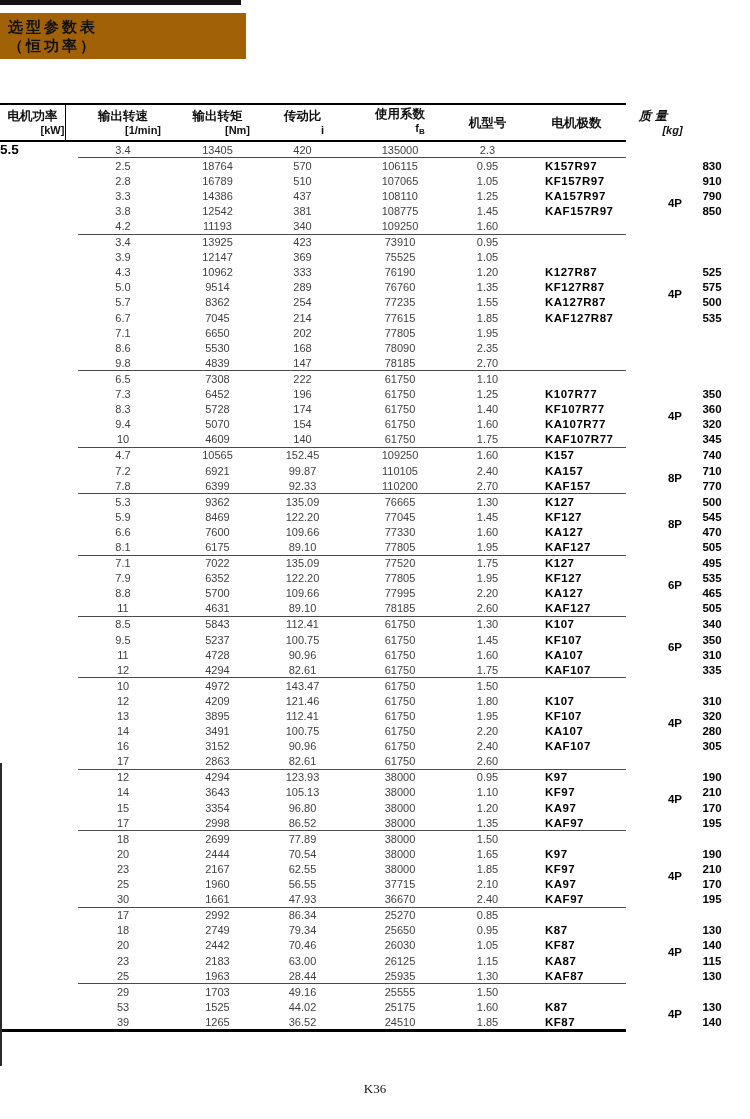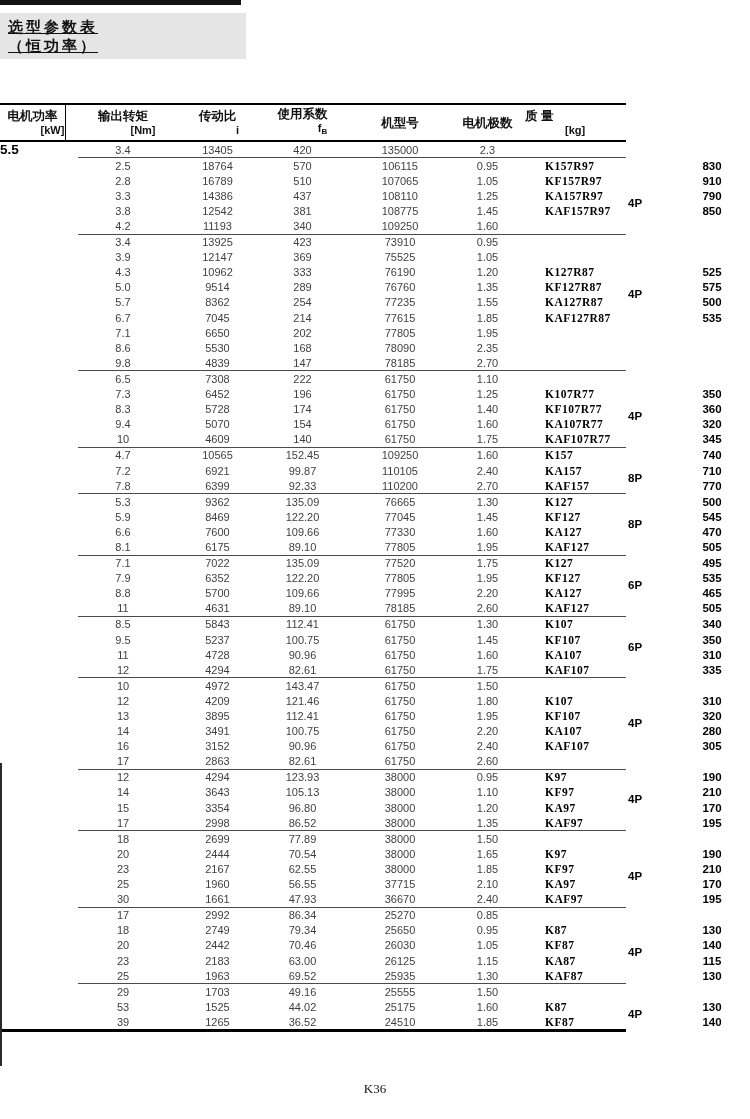--- a/index.html
+++ b/index.html
@@ -1,43 +1,43 @@
 <!DOCTYPE html>
 <html><head>
 <meta charset="utf-8">
 <style>
   html,body{margin:0;padding:0;background:#f4f4f4;}
   .sheet{position:relative;width:750px;height:1119px;background:#ffffff;overflow:hidden;
          font-family:"Liberation Sans",sans-serif;}
   
   .top-bar{position:absolute;left:0;top:0;width:241px;height:5px;background:#121212;}
-  .title-box{position:absolute;left:0;top:13px;width:246px;height:46px;background:#e5e5e5;
+  .title-box{position:absolute;left:0;top:13px;width:246px;height:46px;background:#a16207;
              box-sizing:border-box;padding:4px 0 0 8px;color:#111;font-weight:bold;
-             font-size:15px;line-height:19px;letter-spacing:3px;text-decoration:underline;}
+             font-size:15px;line-height:19px;letter-spacing:3px;}
   
   .table{position:absolute;left:0;top:103px;width:626px;}
   .thead{display:grid;grid-template-columns:66px 114px 75px 95px 100px 75px 103px 54px 68px;
          border-top:2.5px solid #000;border-bottom:2.5px solid #000;height:35px;}
   .th{display:flex;flex-direction:column;justify-content:center;text-align:center;
       font-weight:bold;font-size:12.5px;line-height:14px;color:#111;}
   .th .u{font-size:11px;font-weight:bold;margin-left:40px;}
   .th.first{border-right:1.5px solid #000;}
-  .th.last{align-items:flex-start;padding-right:4px;box-sizing:border-box;}
+  .th.last{align-items:center;padding-right:4px;box-sizing:border-box;font-style:italic;}
   .th.last .u{padding-right:1px;}
   sub.fsub{font-size:8px;vertical-align:-2px;}
   .tbody{position:relative;}
   .group{position:relative;}
   .sep{height:1px;background:#4a4a4a;margin-left:78px;}
   .row{display:grid;grid-template-columns:66px 114px 75px 95px 100px 75px 103px 54px 68px;
        height:15.1px;align-items:center;}
   .cell{text-align:center;font-size:11px;color:#3f3f3f;white-space:nowrap;}
   .cell.model{text-align:left;padding-left:20px;font-weight:bold;font-size:11.5px;color:#000;
-              letter-spacing:.5px;font-family:Liberation Serif, serif;}
+              letter-spacing:.5px;}
   .cell.mass{text-align:center;padding-right:8px;font-weight:bold;font-size:11.5px;color:#000;}
-  .pole{position:absolute;left:628px;width:54px;text-align:left;font-weight:bold;
+  .pole{position:absolute;left:628px;width:54px;text-align:right;font-weight:bold;
         font-size:11.5px;color:#000;height:15.1px;line-height:15.1px;}
   .power{position:absolute;left:0;top:0;width:66px;height:15.1px;line-height:15.1px;
          text-align:left;font-weight:bold;font-size:13.5px;color:#000;}
   .bottom-line{height:3px;background:#000;}
   .left-edge{position:absolute;left:0;top:763px;width:2px;height:303px;background:#2b2b2b;}
   .footer{position:absolute;left:0;top:1081px;width:750px;text-align:center;
           font-family:"Liberation Serif",serif;font-size:13px;color:#111;}
 </style>
 </head>
 <body>
@@ -50,20 +50,24 @@
     <div>（恒功率）</div>
   </div>
 
   <div class="table">
     <div class="thead">
       <div class="th first">
         <span>电机功率</span>
         <span class="u">[kW]</span>
       </div>
       <div class="th">
+        <span>输出转速</span>
+        <span class="u">[1/min]</span>
+      </div>
+      <div class="th">
         <span>输出转矩</span>
         <span class="u">[Nm]</span>
       </div>
       <div class="th">
         <span>传动比</span>
         <span class="u">i</span>
       </div>
       <div class="th">
         <span>使用系数</span>
         <span class="u"><span>f</span><sub class="fsub">B</sub></span>
@@ -718,21 +722,21 @@
             <div class="cell">26125</div>
             <div class="cell">1.15</div>
             <div class="cell model">KA87</div>
             <div class="cell"></div>
             <div class="cell mass">115</div>
           </div>
           <div class="row">
             <div class="cell"></div>
             <div class="cell">25</div>
             <div class="cell">1963</div>
-            <div class="cell">69.52</div>
+            <div class="cell">28.44</div>
             <div class="cell">25935</div>
             <div class="cell">1.30</div>
             <div class="cell model">KAF87</div>
             <div class="cell"></div>
             <div class="cell mass">130</div>
           </div>
           <span class="pole" style="top: 37.75px;">4P</span>
         </div>
         <div class="sep"></div>
         <div class="group">

